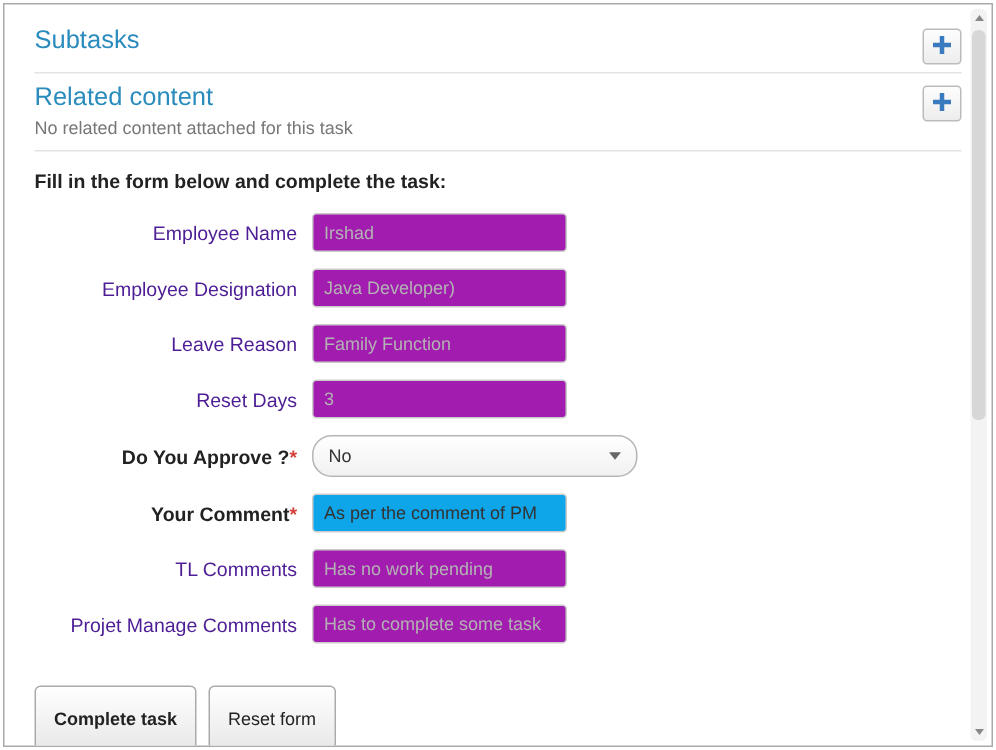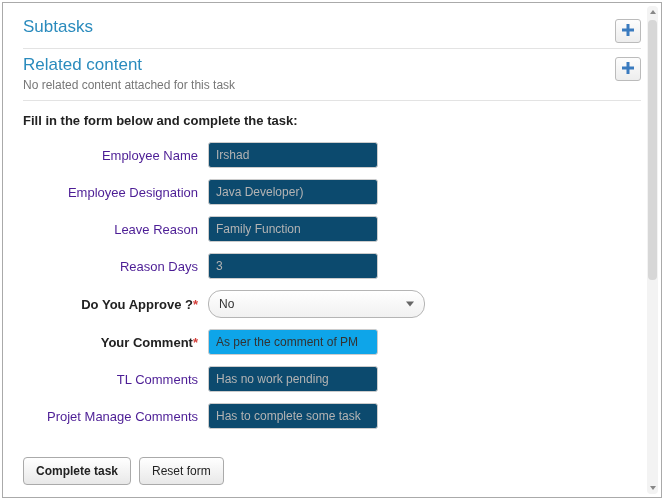--- a/index.html
+++ b/index.html
@@ -82,21 +82,21 @@
     border: 1px solid #ccc;
     border-radius: 3px;
     padding: 0 7px;
     font-size: 12px;
     font-family: inherit;
     color: #333;
     background: #0ea5e9;
   }
   .form-input[disabled] {
     color: #b3b3b3;
-    background: #0c4a6e;
+    background: #a21caf;
   }
   .form-select {
     height: 28px;
     width: 217px;
     border: 1px solid #b5b5b5;
     border-radius: 13px;
     padding: 0 28px 0 10px;
     font-size: 12px;
     background: linear-gradient(#ffffff, #f1f1f1);
     position: relative;
@@ -113,21 +113,21 @@
     border-left: 4px solid transparent;
     border-right: 4px solid transparent;
     border-top: 5px solid #666;
   }
   .btn-row {
     display: flex;
     gap: 8px;
     margin-top: 28px;
   }
   .btn {
-    height: 28px;
+    height: 43px;
     padding: 0 12px;
     border: 1px solid #aaa;
     border-radius: 4px;
     background: linear-gradient(#ffffff, #e8e8e8);
     font-size: 12px;
     font-family: inherit;
     color: #222;
     cursor: pointer;
   }
   .btn.primary {
@@ -211,21 +211,21 @@
       <div class="form-label disabled">Employee Designation</div>
       <input class="form-input" disabled="" value="Java Developer)" style="">
     </div>
 
     <div class="form-row">
       <div class="form-label disabled">Leave Reason</div>
       <input class="form-input" disabled="" value="Family Function" style="">
     </div>
 
     <div class="form-row">
-      <div class="form-label disabled">Reason Days</div>
+      <div class="form-label disabled">Reset Days</div>
       <input class="form-input" disabled="" value="3" style="">
     </div>
 
     <div class="form-row">
       <div class="form-label active">
         <span>Do You Approve ?</span><span class="req">*</span>
       </div>
       <div class="form-select">
         <span>No</span>
         <span class="caret"></span>

